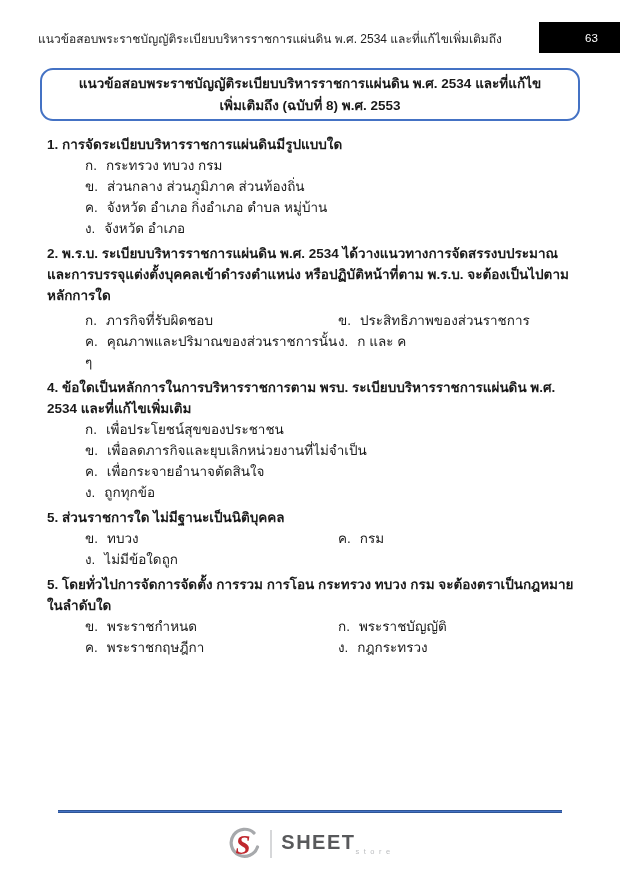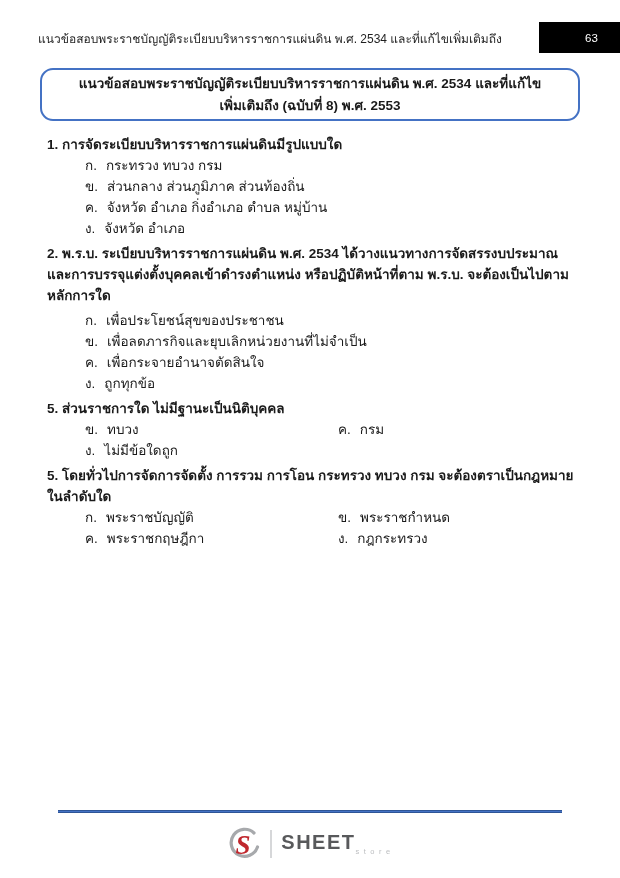--- a/index.html
+++ b/index.html
@@ -88,42 +88,49 @@
         <div class="opt"><span class="opt-label">ก.</span><span>กระทรวง ทบวง กรม</span></div>
         <div class="opt"><span class="opt-label">ข.</span><span>ส่วนกลาง ส่วนภูมิภาค ส่วนท้องถิ่น</span></div>
         <div class="opt"><span class="opt-label">ค.</span><span>จังหวัด อำเภอ กิ่งอำเภอ ตำบล หมู่บ้าน</span></div>
         <div class="opt"><span class="opt-label">ง.</span><span>จังหวัด อำเภอ</span></div>
       </div>
     </div>
     <div class="q">
       <div class="q-head">2. พ.ร.บ. ระเบียบบริหารราชการแผ่นดิน พ.ศ. 2534 ได้วางแนวทางการจัดสรรงบประมาณและการบรรจุแต่งตั้งบุคคลเข้าดำรงตำแหน่ง หรือปฏิบัติหน้าที่ตาม พ.ร.บ. จะต้องเป็นไปตามหลักการใด</div>
     </div>
     <div class="q">
+      <div class="opts cols2">
+        <div class="opt"><span class="opt-label">ก.</span><span>ภารกิจที่รับผิดชอบ</span></div>
+        <div class="opt"><span class="opt-label">ข.</span><span>ประสิทธิภาพของส่วนราชการ</span></div>
+        <div class="opt"><span class="opt-label">ค.</span><span>คุณภาพและปริมาณของส่วนราชการนั้น ๆ</span></div>
+        <div class="opt"><span class="opt-label">ง.</span><span>ก และ ค</span></div>
+      </div>
     </div>
     <div class="q">
+      <div class="q-head">4. ข้อใดเป็นหลักการในการบริหารราชการตาม พรบ. ระเบียบบริหารราชการแผ่นดิน พ.ศ. 2534 และที่แก้ไขเพิ่มเติม</div>
       <div class="opts cols1">
         <div class="opt"><span class="opt-label">ก.</span><span>เพื่อประโยชน์สุขของประชาชน</span></div>
         <div class="opt"><span class="opt-label">ข.</span><span>เพื่อลดภารกิจและยุบเลิกหน่วยงานที่ไม่จำเป็น</span></div>
         <div class="opt"><span class="opt-label">ค.</span><span>เพื่อกระจายอำนาจตัดสินใจ</span></div>
         <div class="opt"><span class="opt-label">ง.</span><span>ถูกทุกข้อ</span></div>
       </div>
     </div>
     <div class="q">
       <div class="q-head">5. ส่วนราชการใด ไม่มีฐานะเป็นนิติบุคคล</div>
       <div class="opts cols2">
         <div class="opt"><span class="opt-label">ข.</span><span>ทบวง</span></div>
         <div class="opt"><span class="opt-label">ค.</span><span>กรม</span></div>
         <div class="opt"><span class="opt-label">ง.</span><span>ไม่มีข้อใดถูก</span></div>
       </div>
     </div>
     <div class="q">
       <div class="q-head">5. โดยทั่วไปการจัดการจัดตั้ง การรวม การโอน กระทรวง ทบวง กรม จะต้องตราเป็นกฎหมายในลำดับใด</div>
       <div class="opts cols2">
+        <div class="opt"><span class="opt-label">ข.</span><span>พระราชกำหนด</span></div>
         <div class="opt"><span class="opt-label">ก.</span><span>พระราชบัญญัติ</span></div>
-        <div class="opt"><span class="opt-label">ข.</span><span>พระราชกำหนด</span></div>
         <div class="opt"><span class="opt-label">ค.</span><span>พระราชกฤษฎีกา</span></div>
         <div class="opt"><span class="opt-label">ง.</span><span>กฎกระทรวง</span></div>
       </div>
     </div>
   </div>
 
 <div class="footer-rule"></div>
 
 <div class="footer-logo">
   <span class="logo-icon">

